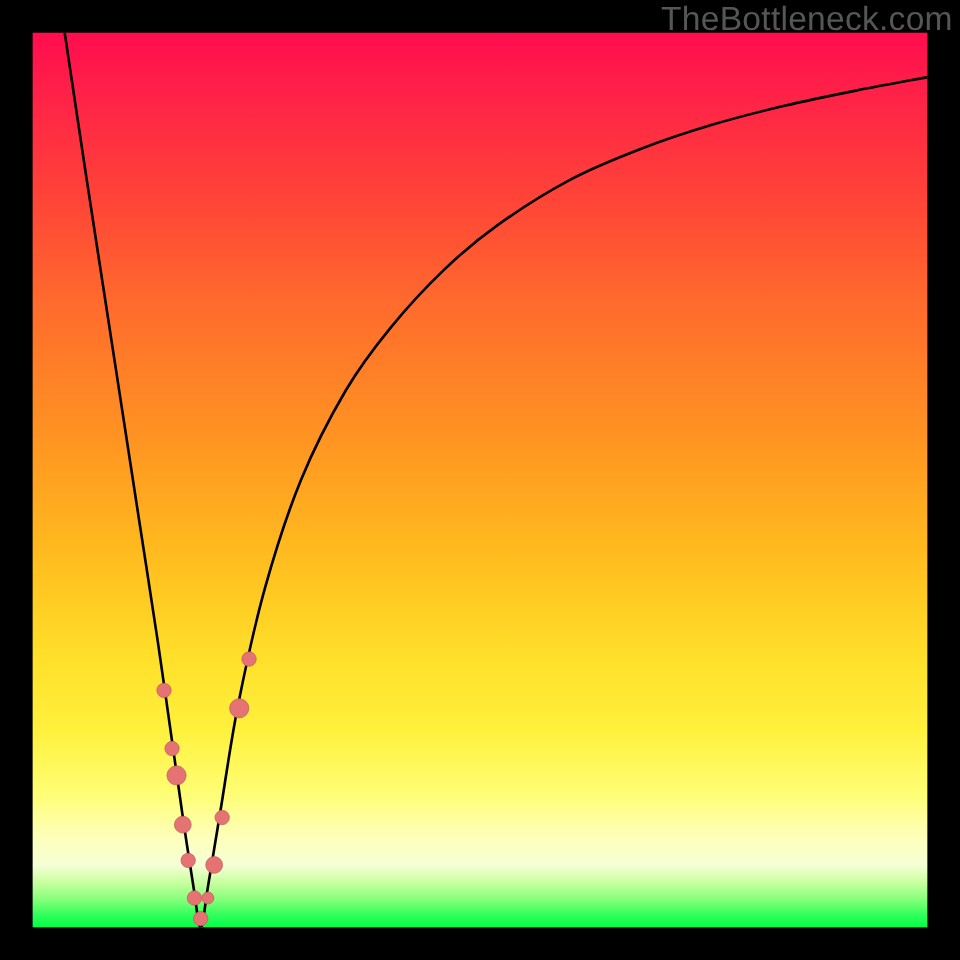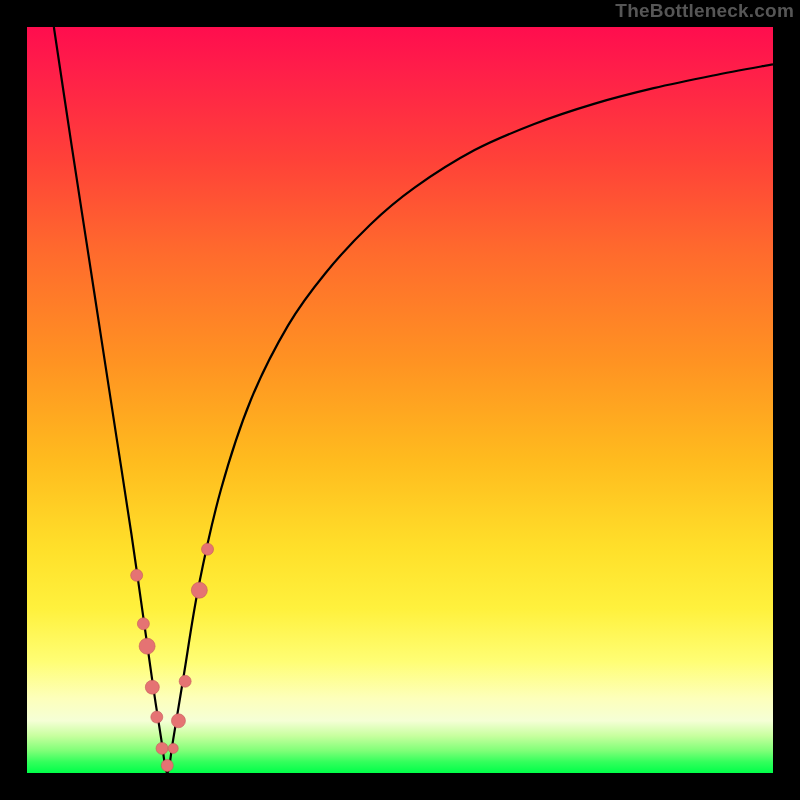--- a/index.html
+++ b/index.html
@@ -46,22 +46,22 @@
       #80ff78 97%,
       #34ff5c 98.5%,
       #00ff49 100%
     );
   }
   .watermark {
     position: absolute;
     top: 0;
     right: 6px;
     color: #565656;
-    font-size: 19px;
-    font-weight: 700;
+    font-size: 28px;
+    font-weight: 400;
     letter-spacing: 0.2px;
     user-select: none;
   }
   svg.curve {
     position: absolute;
     inset: 0;
     width: 746px;
     height: 746px;
   }
 </style>

